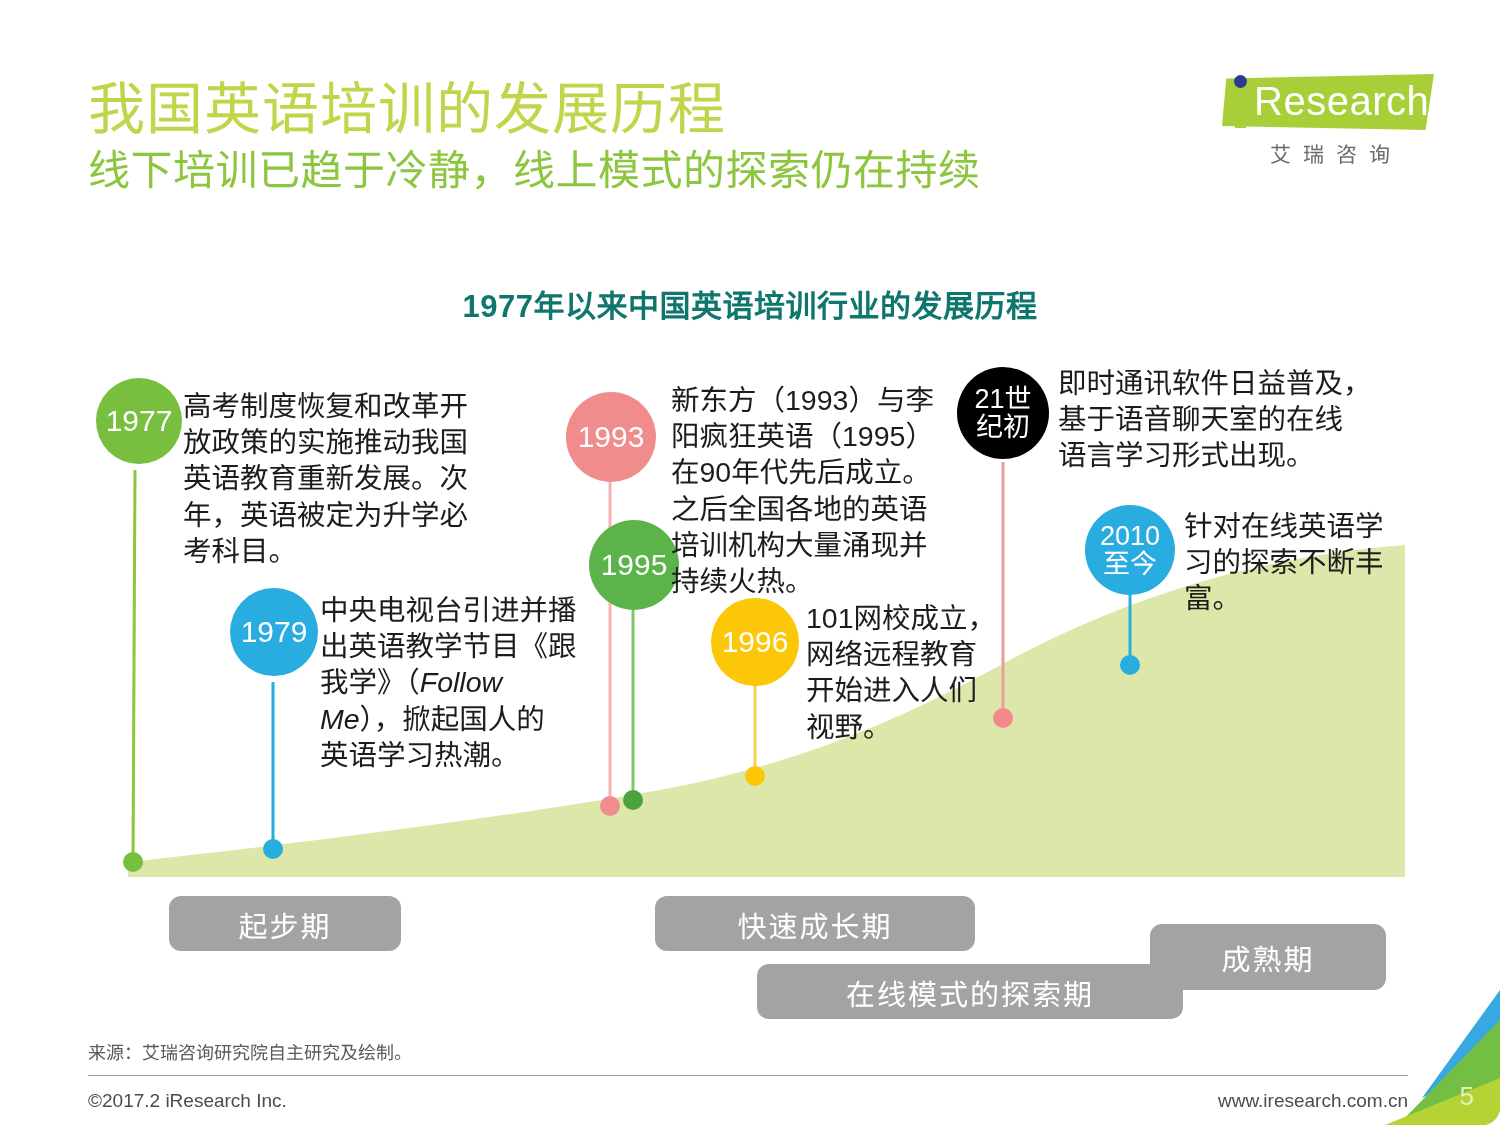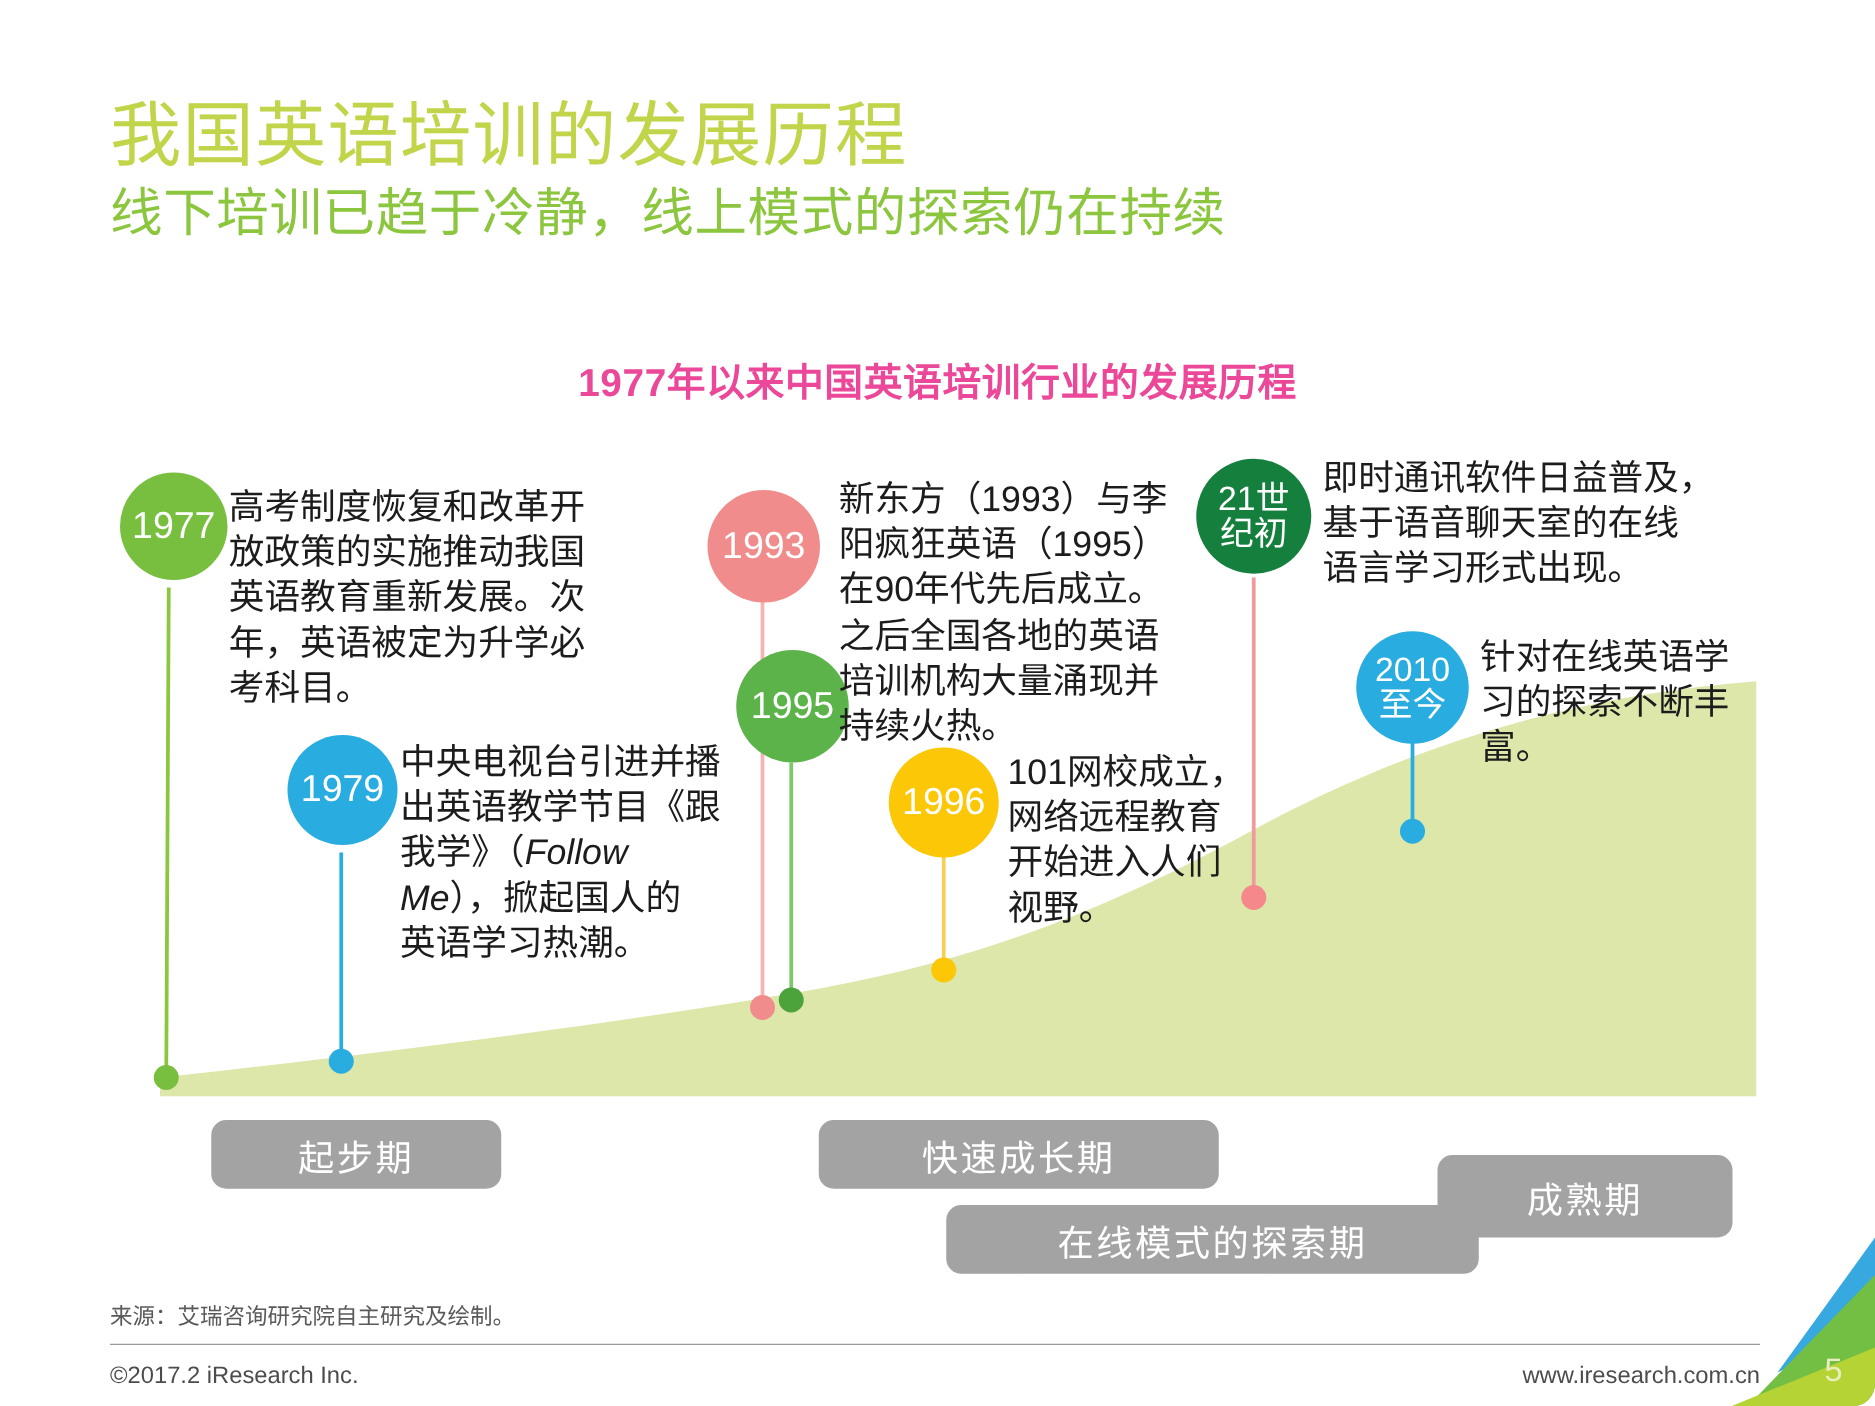--- a/index.html
+++ b/index.html
@@ -108,21 +108,21 @@
 
   
   #chart-title {
     position: absolute;
     left: 0;
     right: 0;
     top: 281px;
     text-align: center;
     font-size: 31px;
     font-weight: bold;
-    color: #ec4899;
+    color: #0f766e;
     letter-spacing: 0.5px;
   }
   #chart-area {
     position: absolute;
     left: 0;
     top: 0;
     width: 1500px;
     height: 1125px;
     pointer-events: none;
   }
@@ -225,20 +225,29 @@
 </head>
 <body>
 
 <div id="slide">
 
   <div id="header-block">
     <div id="main-title">我国英语培训的发展历程</div>
     <div id="sub-title">线下培训已趋于冷静，线上模式的探索仍在持续</div>
   </div>
 
+  <div id="logo-wrap">
+    <div id="logo-mark">
+      <div id="logo-plate"></div>
+      <div id="logo-i-stem"></div>
+      <div id="logo-i-dot"></div>
+      <div id="logo-research">Research</div>
+    </div>
+    <div id="logo-cn">艾瑞咨询</div>
+  </div>
 
   <div id="chart-title">1977年以来中国英语培训行业的发展历程</div>
 
   <svg id="chart-area" viewBox="0 0 1500 1125" preserveAspectRatio="none">
 
     <path d="M 128 862
              C 330 840, 520 815, 660 790
              C 800 764, 900 720, 1010 660
              C 1130 596, 1260 556, 1405 545
              L 1405 877 L 128 877 Z" fill="#dce7a9"></path>
@@ -312,21 +321,21 @@
     <div class="bubble" style="left:711px; top:598px; width:88px; height:88px; background:#fbc707; font-size:30px;">
       <span class="yr">1996</span>
     </div>
     <div class="desc" style="left:806px; top:600px; width:200px;">101网校成立，
 网络远程教育
 开始进入人们
 视野。</div>
   </div>
 
   <div class="node">
-    <div class="bubble" style="left:957px; top:367px; width:92px; height:92px; background:#15803d; font-size:27px;">
+    <div class="bubble" style="left:957px; top:367px; width:92px; height:92px; background:#000000; font-size:27px;">
       <span class="yr">21世</span>
       <span class="yr">纪初</span>
     </div>
     <div class="desc" style="left:1058px; top:365px; width:360px;">即时通讯软件日益普及，
 基于语音聊天室的在线
 语言学习形式出现。</div>
   </div>
 
   <div class="node">
     <div class="bubble" style="left:1085px; top:505px; width:90px; height:90px; background:#29ace0; font-size:27px;">

